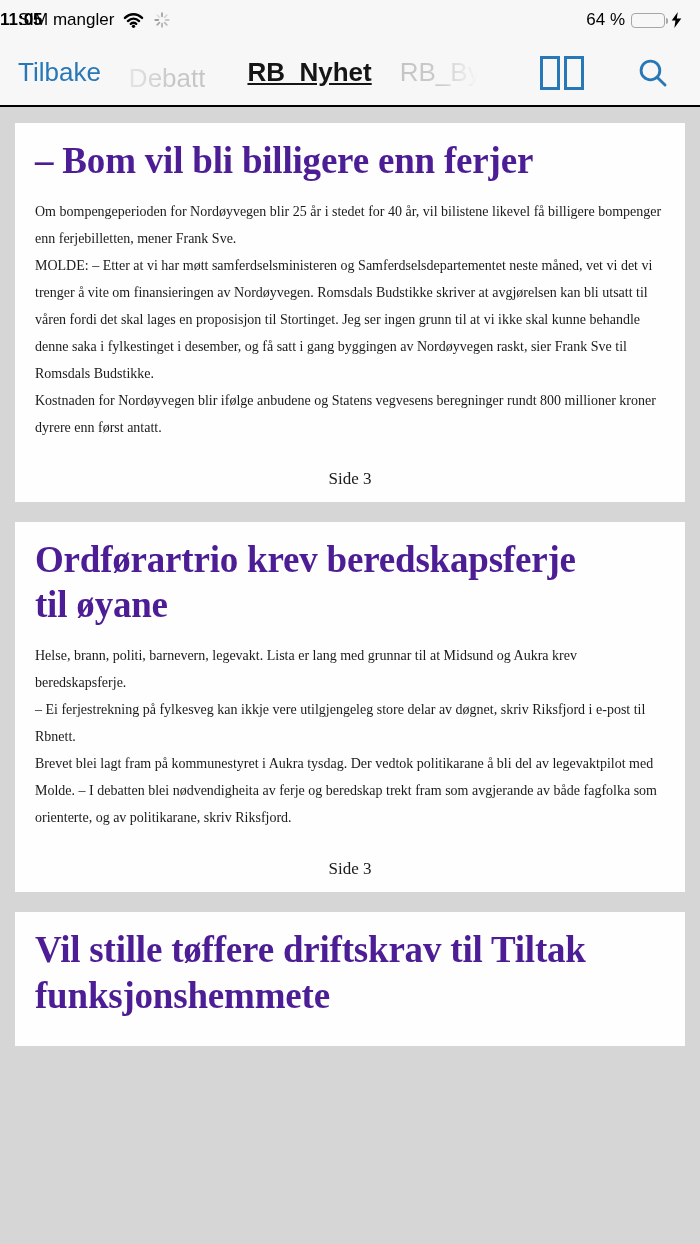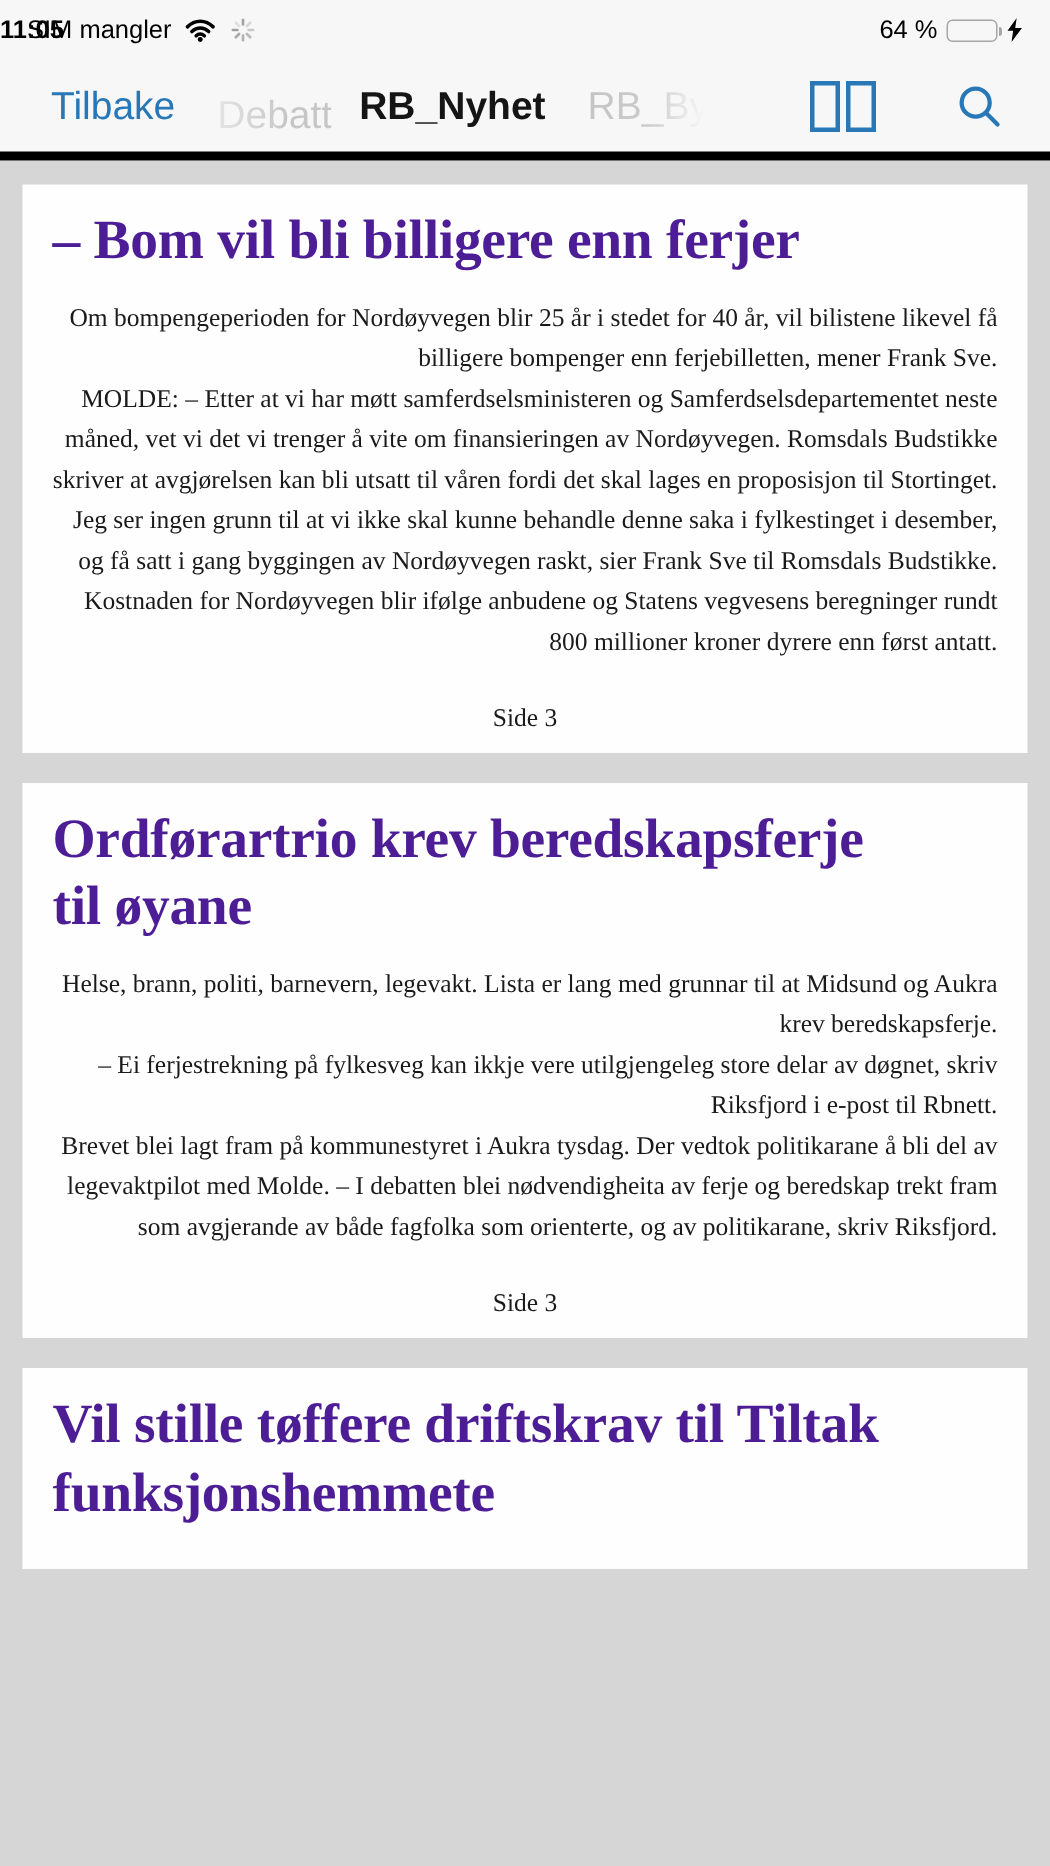--- a/index.html
+++ b/index.html
@@ -27,31 +27,31 @@
     padding:1.5px; position:relative;
   }
   .battery-fill { height:100%; width:64%; background:#53d769; border-radius:2px; }
   .battery-nub {
     position:absolute; right:-4px; top:4.5px; width:2.5px; height:6px;
     background:#a6a6a6; border-radius:0 2px 2px 0;
   }
 
   
   .navbar {
-    height:67px; background:#f7f7f7; border-bottom:6px solid #000000;
-    display:flex; align-items:center; padding:0 30px 0 34px;
+    height:67px; background:#f7f7f7; border-bottom:2px solid #000000;
+    display:flex; align-items:center; padding:0 30px 0 18px;
     font-size:26px;
   }
   .back-btn { color:#2878b8; }
   .tab { margin-left:28px; white-space:nowrap; }
   .tab-faded-left {
     background:linear-gradient(90deg,#e4e4e4 0%,#c6c6c6 60%);
     -webkit-background-clip:text; background-clip:text; color:transparent;margin-top:12px;
   }
-  .tab-active { color:#151515; font-weight:700; margin-left:18px; }
+  .tab-active { color:#151515; font-weight:700; margin-left:42px;text-decoration:underline; }
   .tab-faded-right {
     background:linear-gradient(90deg,#c4c4c4 0%,#cbcbcb 50%,rgba(203,203,203,0) 96%);
     -webkit-background-clip:text; background-clip:text; color:transparent;
   }
   .nav-spacer { flex:1; }
   .pages-icon { display:flex; gap:4px; }
   .pages-icon span {
     display:block; width:20px; height:34px; border:3px solid #2878b8; background:transparent;
   }
   .search-btn { margin-left:52px; display:flex; align-items:center; }
@@ -59,21 +59,21 @@
   
   .content { padding:16px 15px 0; display:flex; flex-direction:column; gap:20px; }
   .card {
     background:#fefefe; padding:15px 20px 13px;
     font-family:"Liberation Serif", serif; color:#1a1a1a;
   }
   .card-title {
     font-size:37px; line-height:1.22; font-weight:700; color:#4c1d95;
     white-space:pre-line; margin-bottom:15px; letter-spacing:-0.2px;
   }
-  .card-body p { font-size:17px; line-height:27px;text-align:right; }
+  .card-body p { font-size:14px; line-height:27px; }
   .page-label {
     text-align:center; font-size:17px; color:#1a1a1a; margin-top:28px;
   }
   svg { display:block; }
 </style>
 </head>
 <body>
 
 <div class="statusbar">
   <div class="sb-left">

